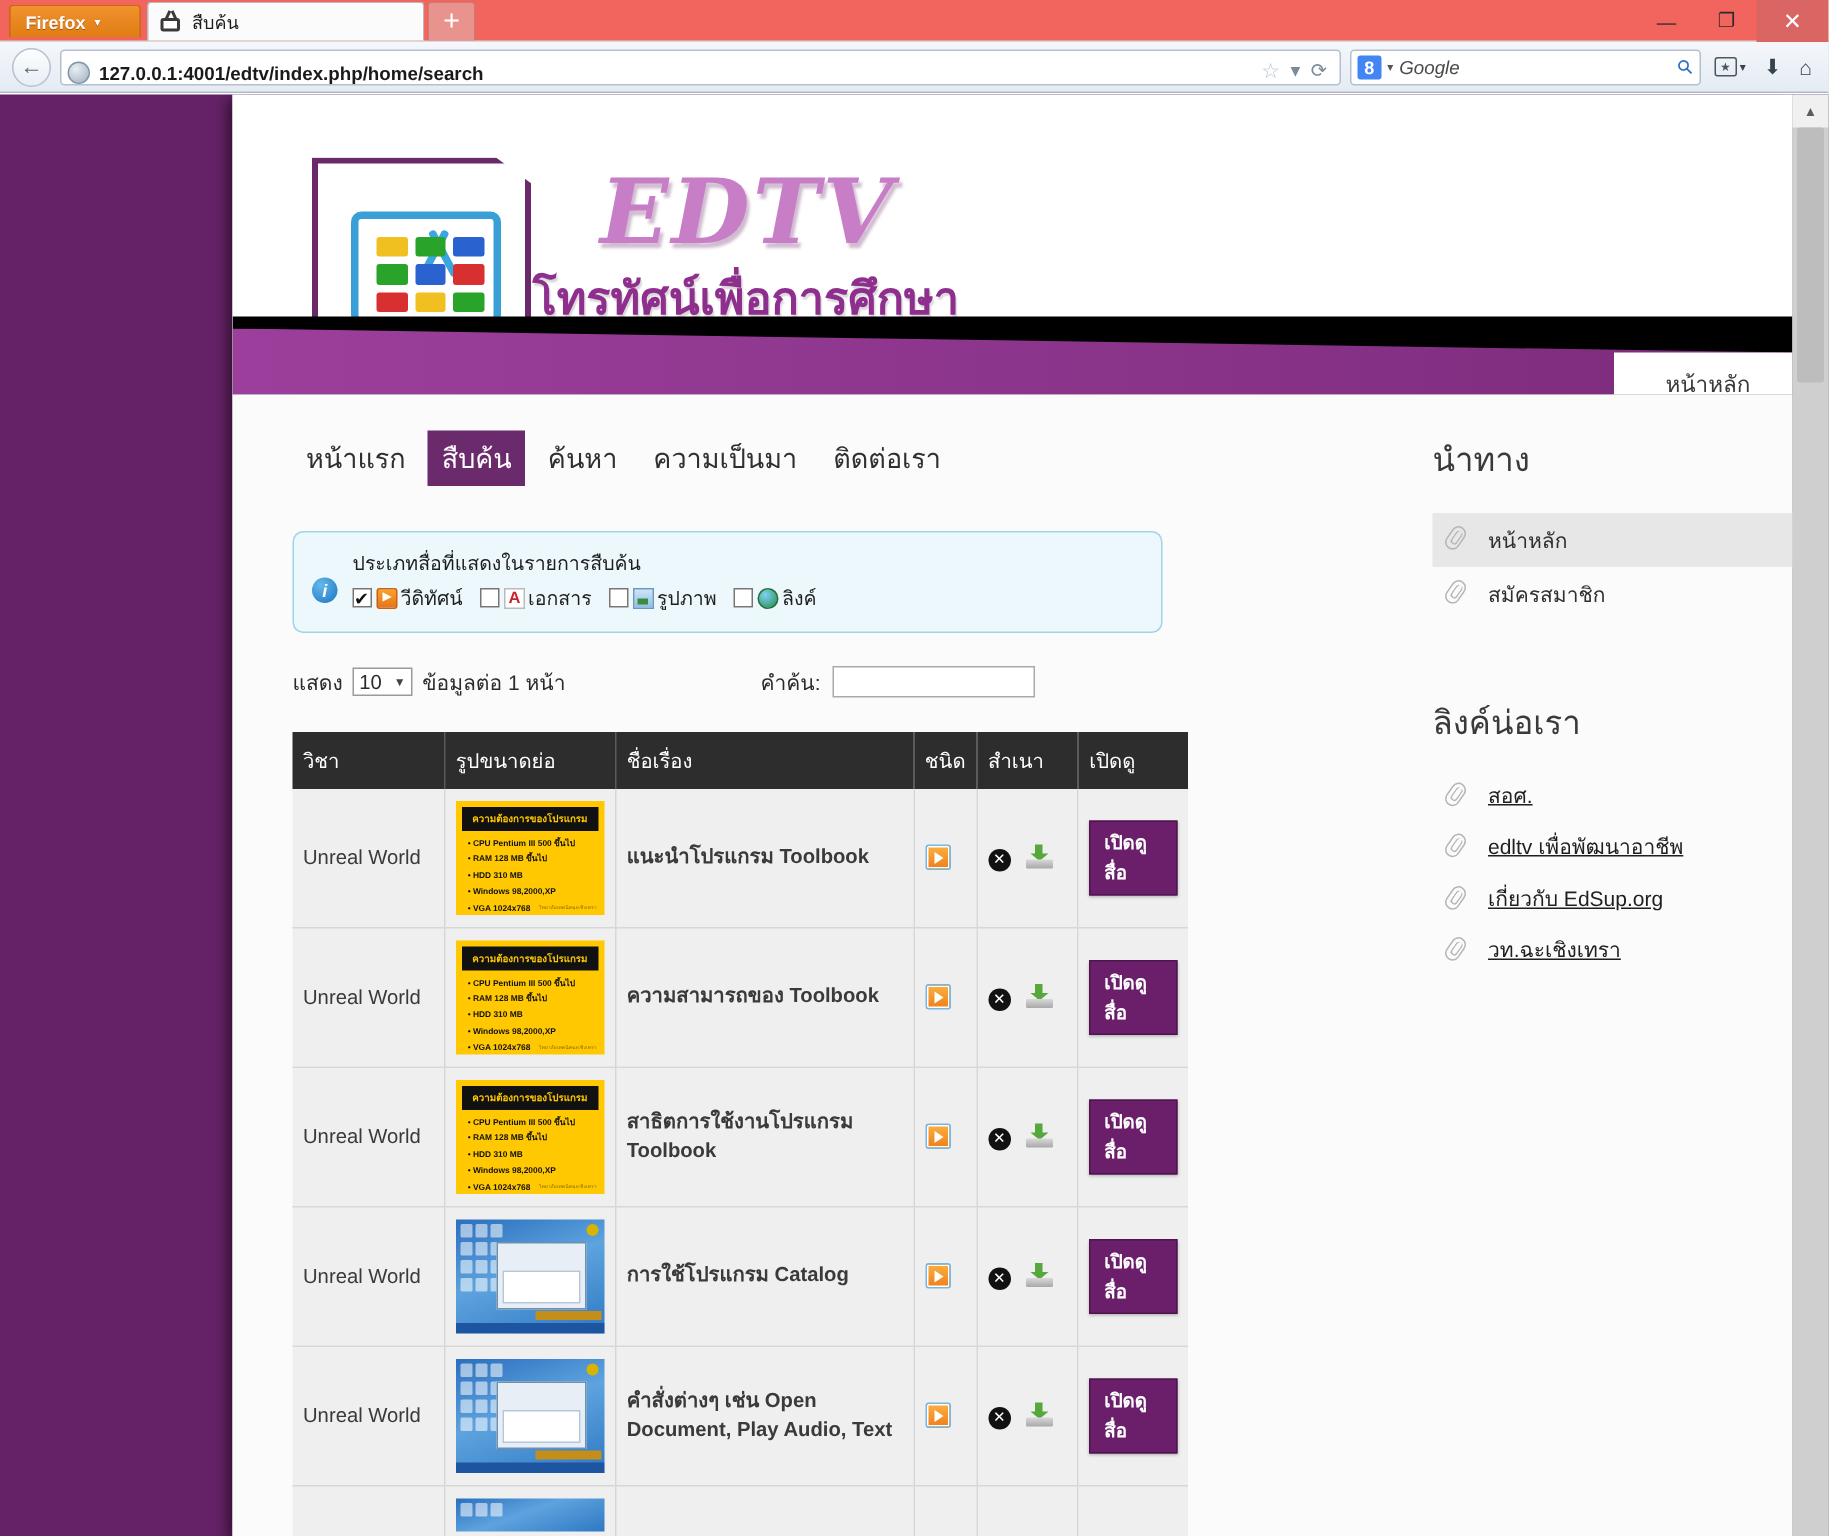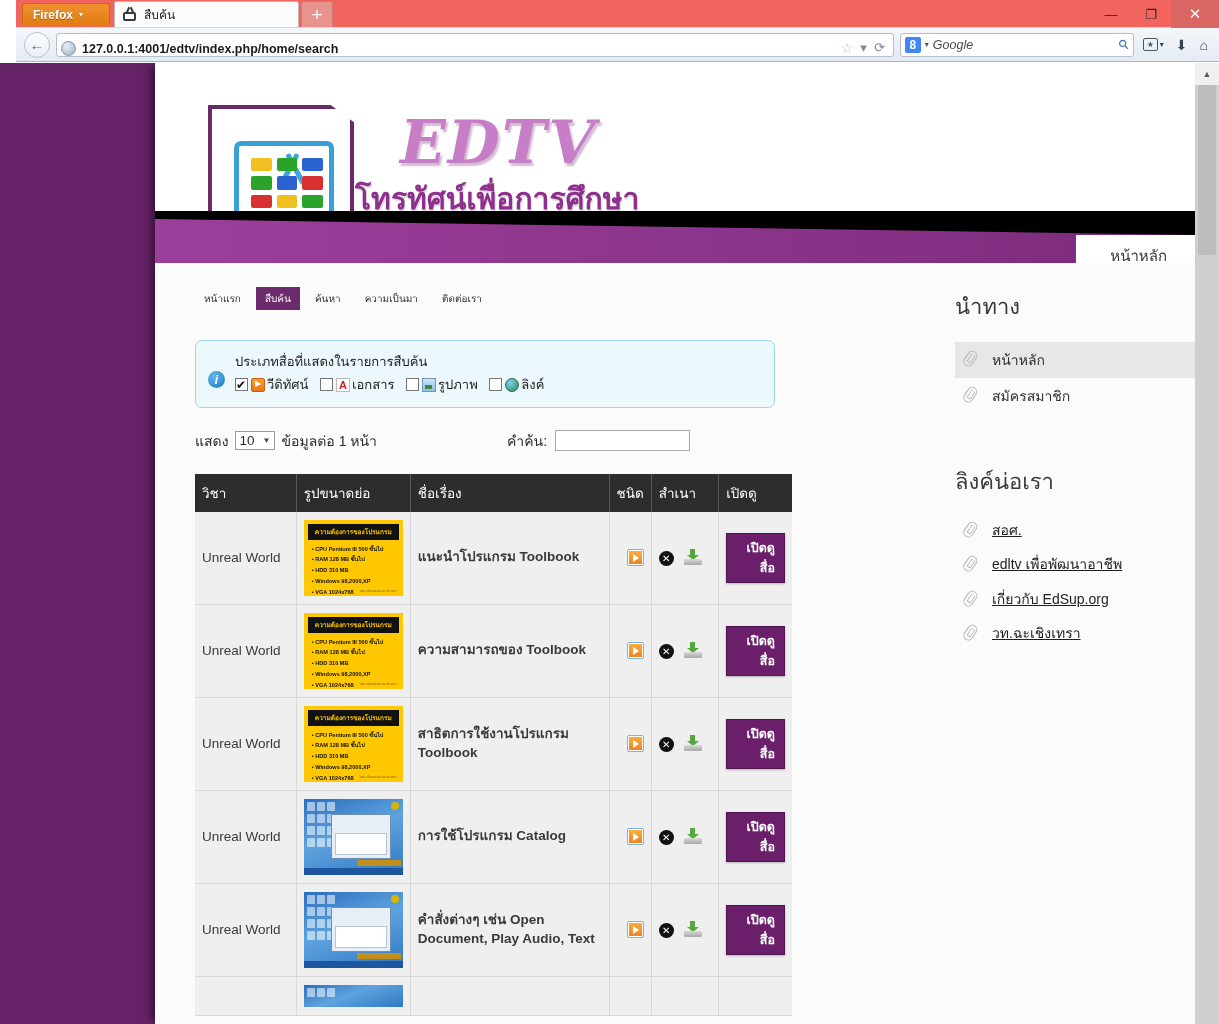--- a/index.html
+++ b/index.html
@@ -4,21 +4,21 @@
 <style>
   * { box-sizing: border-box; margin: 0; padding: 0; }
   html, body {
     width: 1219px; height: 1024px;
     font-family: "Liberation Sans", "DejaVu Sans", sans-serif;
     overflow: hidden;
     background: #d8d8d8;
   }
 
   
-  .window { width: 1219px; height: 1021px; position: relative; background: #fff; padding-left: 16px; }
+  .window { width: 1219px; height: 1021px; position: relative; background: #fff; }
 
   .titlebar {
     height: 28px; background: #f2655e; position: relative;
     border-bottom: 1px solid #d9d9d9;
     display: flex; align-items: flex-end;
   }
   .ff-button {
     margin-left: 6px; margin-bottom: 2px;
     height: 22px; min-width: 88px; padding: 0 10px;
     background: linear-gradient(to bottom, #f0922f 0%, #e07c12 100%);
@@ -174,21 +174,21 @@
     z-index: 4;
   }
 
   
   .content { position: relative; display: flex; background: #fbfbfb; padding-top: 24px; }
   .main-col { width: 800px; padding-left: 40px; }
   .side-col { width: 240px; padding-top: 2px; }
 
   .tabs-row { display: flex; align-items: center; gap: 6px; margin-bottom: 30px; }
   .tab-link {
-    font-size: 10px; color: #2f2f2f; padding: 4px 9px;
+    font-size: 18px; color: #2f2f2f; padding: 4px 9px;
   }
   .tab-link.active { background: #6b2a6b; color: #fff; }
 
   .infobox {
     width: 580px; border: 1px solid #9fd4e8; background: #edf8fd; border-radius: 7px;
     padding: 10px 12px; display: flex; gap: 10px; margin-bottom: 22px;
   }
   .info-i {
     width: 17px; height: 17px; border-radius: 50%;
     background: radial-gradient(circle at 35% 30%, #63b9ec, #1b74c0);
@@ -279,21 +279,21 @@
   .dl-ic { width: 18px; height: 16px; position: relative; display: inline-block; vertical-align: -3px; margin-left: 6px; }
   .dl-ic .arrow { position: absolute; left: 6px; top: 0; width: 5px; height: 7px; background: #57a83c; }
   .dl-ic .arrow::after { content: ""; position: absolute; left: -3px; top: 6px;
       border-left: 6px solid transparent; border-right: 6px solid transparent; border-top: 5px solid #57a83c; }
   .dl-ic .tray { position: absolute; left: 0; bottom: 0; width: 18px; height: 6px;
       background: linear-gradient(#d9d9d9,#a8a8a8); border-radius: 1px; }
   .open-btn {
     display: inline-block; background: #6b1f6b; color: #fff; font-size: 12.5px; font-weight: bold;
     padding: 4px 9px; border: 1px solid #4e154e; box-shadow: 0 1px 2px rgba(0,0,0,.25);
   }
-  .cell-center { text-align: right; }
+  .cell-center { text-align: left; }
 
   
   .side-h { font-size: 22px; color: #3a3a3a; margin-bottom: 18px; font-weight: normal; }
   .side-h2 { font-size: 22px; color: #3a3a3a; margin: 50px 0 14px; font-weight: normal; }
   .side-item {
     display: flex; align-items: flex-start; gap: 14px; padding: 7px 10px 7px 8px;
     font-size: 14px; color: #2f2f2f;
   }
   .side-item.active { background: #e7e7e7; }
   .clip {

